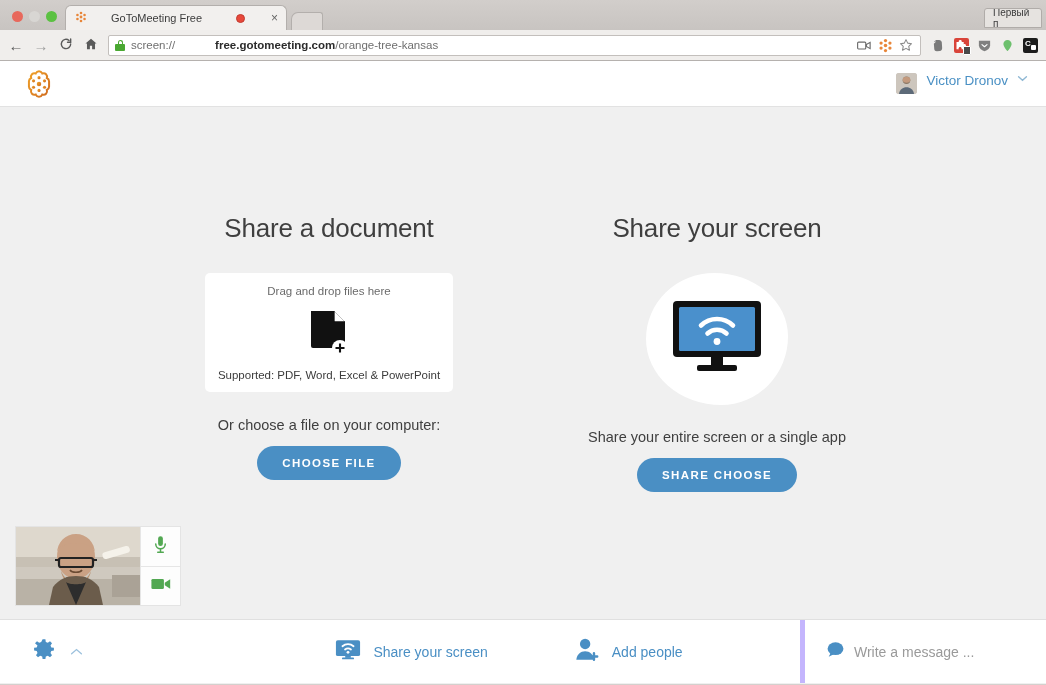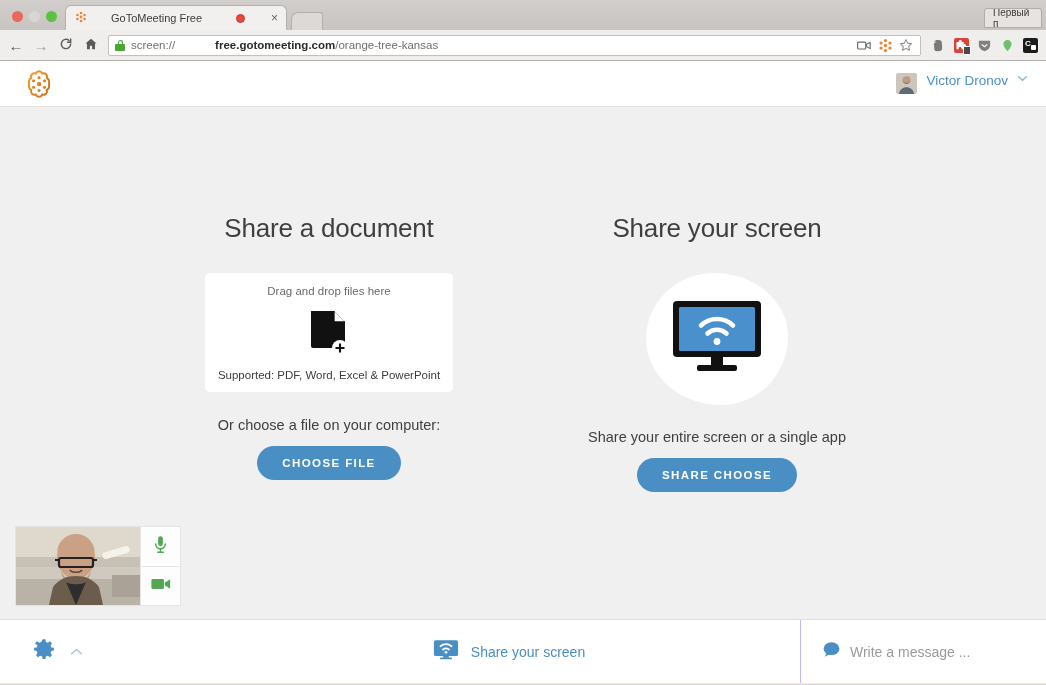--- a/index.html
+++ b/index.html
@@ -324,21 +324,21 @@
   }
   #bb-center {
     flex: 1;
     display: flex;
     align-items: center;
     justify-content: center;
     gap: 86px;
   }
   #bb-right {
     width: 246px;
-    border-left: 1px solid #c4b5fd;
+    border-left: 5px solid #c4b5fd;
     display: flex;
     align-items: center;
     gap: 10px;
     padding-left: 22px;
   }
   .bb-action {
     display: flex;
     align-items: center;
     gap: 12px;
     cursor: pointer;
@@ -637,20 +637,31 @@
                   <path d="M10.8 11a5.2 5.2 0 0 1 6.4 0"></path>
               </g>
               <circle cx="14" cy="14" r="1.5" fill="#fff"></circle>
               <rect x="11" y="18" width="6" height="2" fill="#4a8fc4"></rect>
               <rect x="7.5" y="19.6" width="13" height="2" rx="1" fill="#4a8fc4"></rect>
             </svg>
           </span>
           <span class="bb-label">Share your screen</span>
         </div>
 
+        <div class="bb-action">
+          <span>
+            <svg width="26" height="25" viewBox="0 0 28 26" fill="#4a8fc4">
+              <circle cx="12" cy="7" r="5.6"></circle>
+              <path d="M2.5 24c.6-5.6 4.6-9 9.5-9s8.9 3.4 9.5 9z"></path>
+              <path d="M21.5 17v7M18 20.5h7" stroke="#4a8fc4" stroke-width="2.6" stroke-linecap="round" fill="none"></path>
+              <path d="M21.5 17v7M18 20.5h7" stroke="#fff" stroke-width="0" fill="none"></path>
+            </svg>
+          </span>
+          <span class="bb-label">Add people</span>
+        </div>
       </div>
 
       <div id="bb-right">
         <span>
           <svg width="17" height="15" viewBox="0 0 20 18" fill="#4a8fc4">
             <ellipse cx="10" cy="8" rx="9.5" ry="7.6"></ellipse>
             <path d="M4.2 13.2l-2.4 4.4 6.2-3z"></path>
           </svg>
         </span>
         <span id="chat-placeholder">Write a message ...</span>

